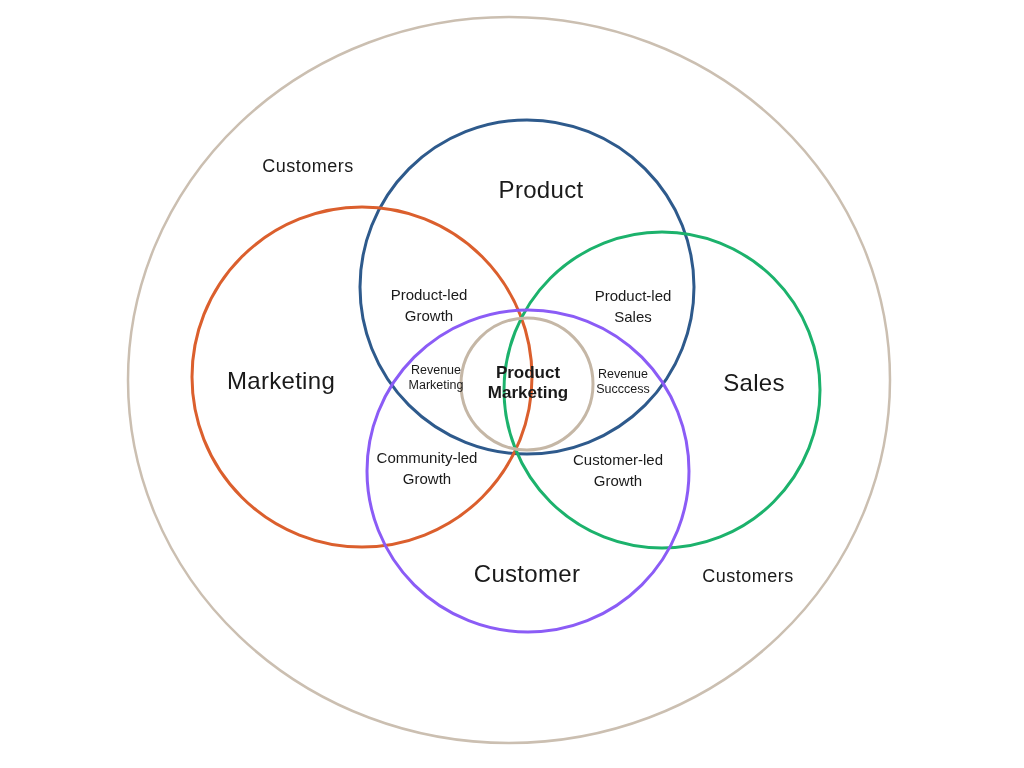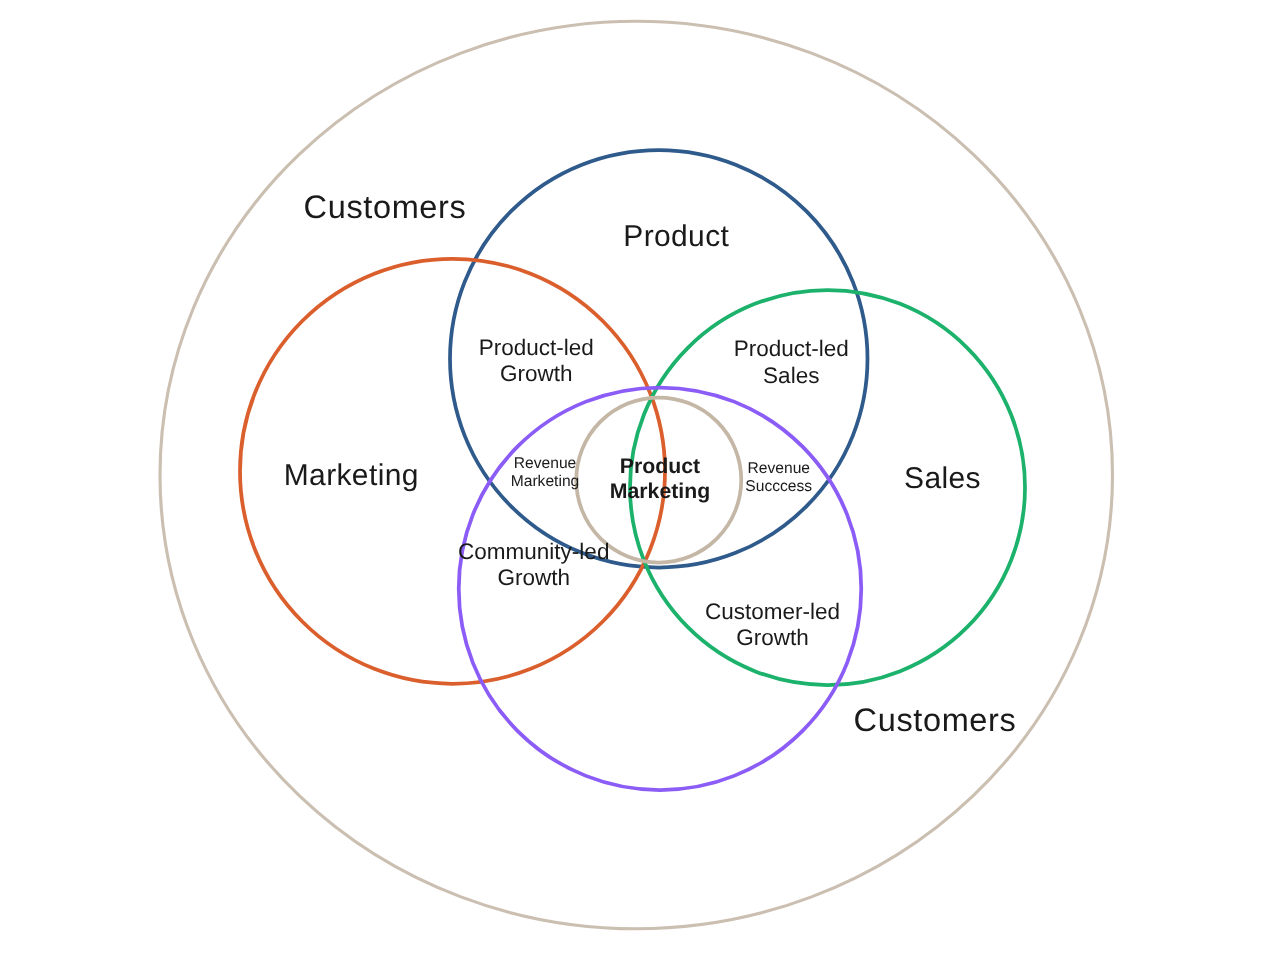--- a/index.html
+++ b/index.html
@@ -21,23 +21,23 @@
     top: 0;
   }
   .label {
     position: absolute;
     transform: translate(-50%, -50%);
     color: #1a1a1a;
     text-align: center;
     white-space: nowrap;
     line-height: 1.25;
   }
-  .label-xl  { font-size: 26px; letter-spacing: 0.5px; }
+  .label-xl  { font-size: 18px; letter-spacing: 0.5px; }
   .label-lg  { font-size: 24px; letter-spacing: 0.3px; }
-  .label-md  { font-size: 18px; line-height: 21px; }
+  .label-md  { font-size: 15px; line-height: 21px; margin-top: 16px; }
   .label-sm  { font-size: 12.5px; line-height: 15px; }
   .label-center-bold { font-size: 17px; font-weight: bold; line-height: 20px; }
 </style>
 </head>
 <body>
 
 <div class="canvas">
 
   <svg width="1024" height="768" viewBox="0 0 1024 768">
 
@@ -54,20 +54,21 @@
     <circle cx="527" cy="384" r="66" fill="none" stroke-width="3" stroke="#c5b7a6"></circle>
   </svg>
 
   <div class="label label-xl" style="left:308px; top:166px;">Customers</div>
   <div class="label label-xl" style="left:748px; top:576px;">Customers</div>
 
   <div class="label label-lg" style="left:541px; top:190px;">Product</div>
   <div class="label label-lg" style="left:281px; top:381px;">Marketing</div>
   <div class="label label-lg" style="left:754px; top:383px;">Sales</div>
   <div class="label label-lg" style="left:527px; top:573px; line-height:31px;">
+    <div>Customer</div>
   </div>
 
   <div class="label label-center-bold" style="left:528px; top:383px;">
     <div>Product</div>
     <div>Marketing</div>
   </div>
 
   <div class="label label-md" style="left:429px; top:289px;">
     <div>Product-led</div>
     <div>Growth</div>
@@ -76,21 +77,21 @@
   <div class="label label-md" style="left:633px; top:290px;">
     <div>Product-led</div>
     <div>Sales</div>
   </div>
 
   <div class="label label-md" style="left:427px; top:452px;">
     <div>Community-led</div>
     <div>Growth</div>
   </div>
 
-  <div class="label label-md" style="left:618px; top:500px;">
+  <div class="label label-md" style="left:618px; top:454px;">
     <div>Customer-led</div>
     <div>Growth</div>
   </div>
 
   <div class="label label-sm" style="left:436px; top:378px;">
     <div>Revenue</div>
     <div>Marketing</div>
   </div>
 
   <div class="label label-sm" style="left:623px; top:382px;">

